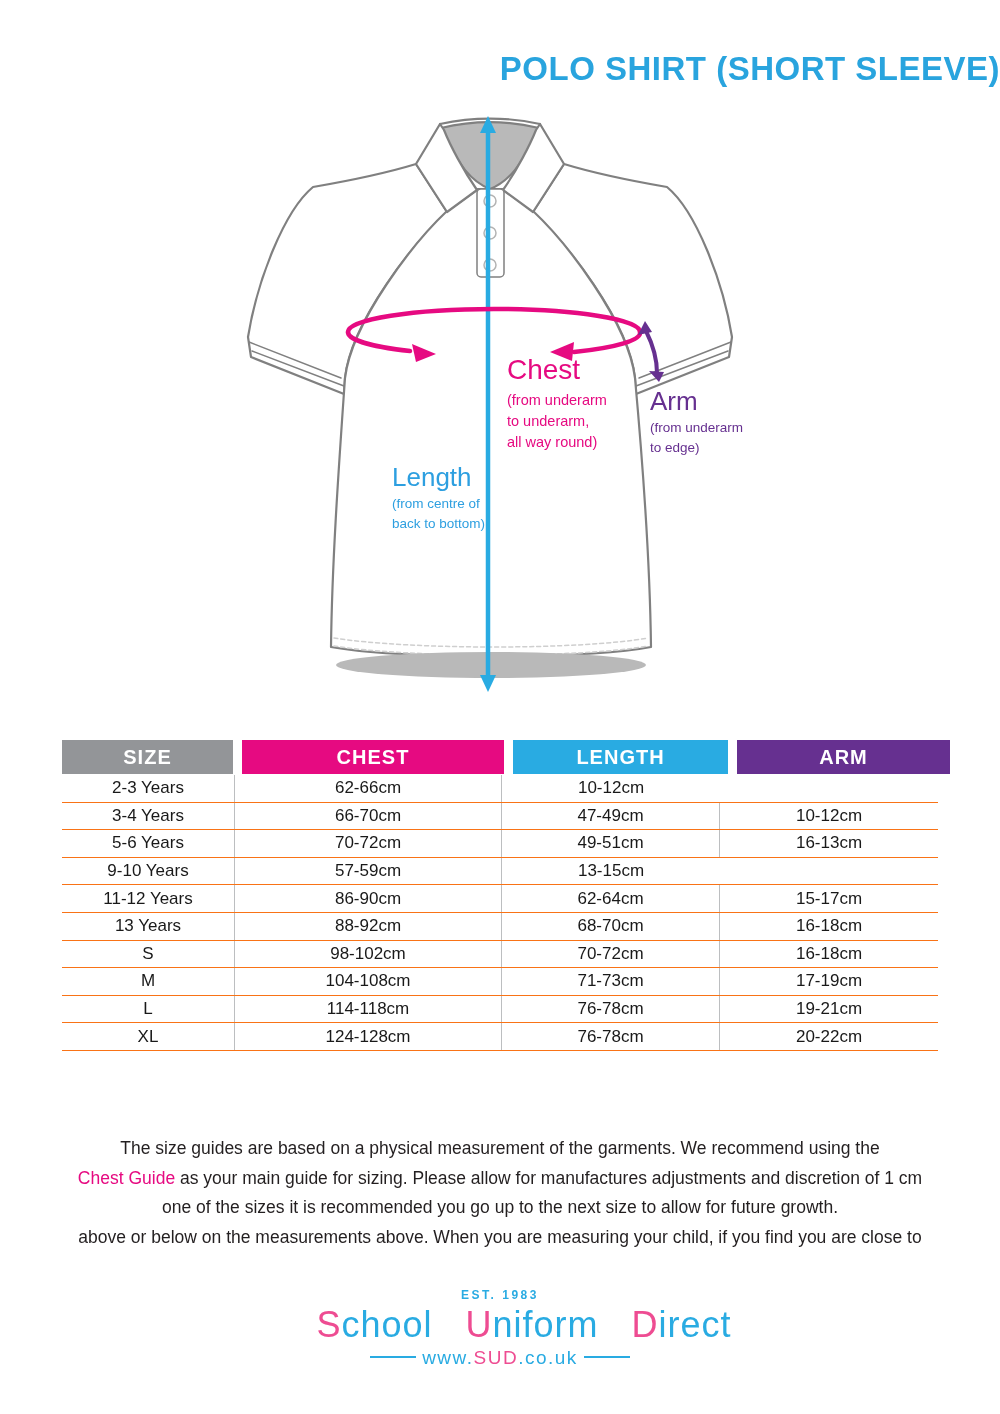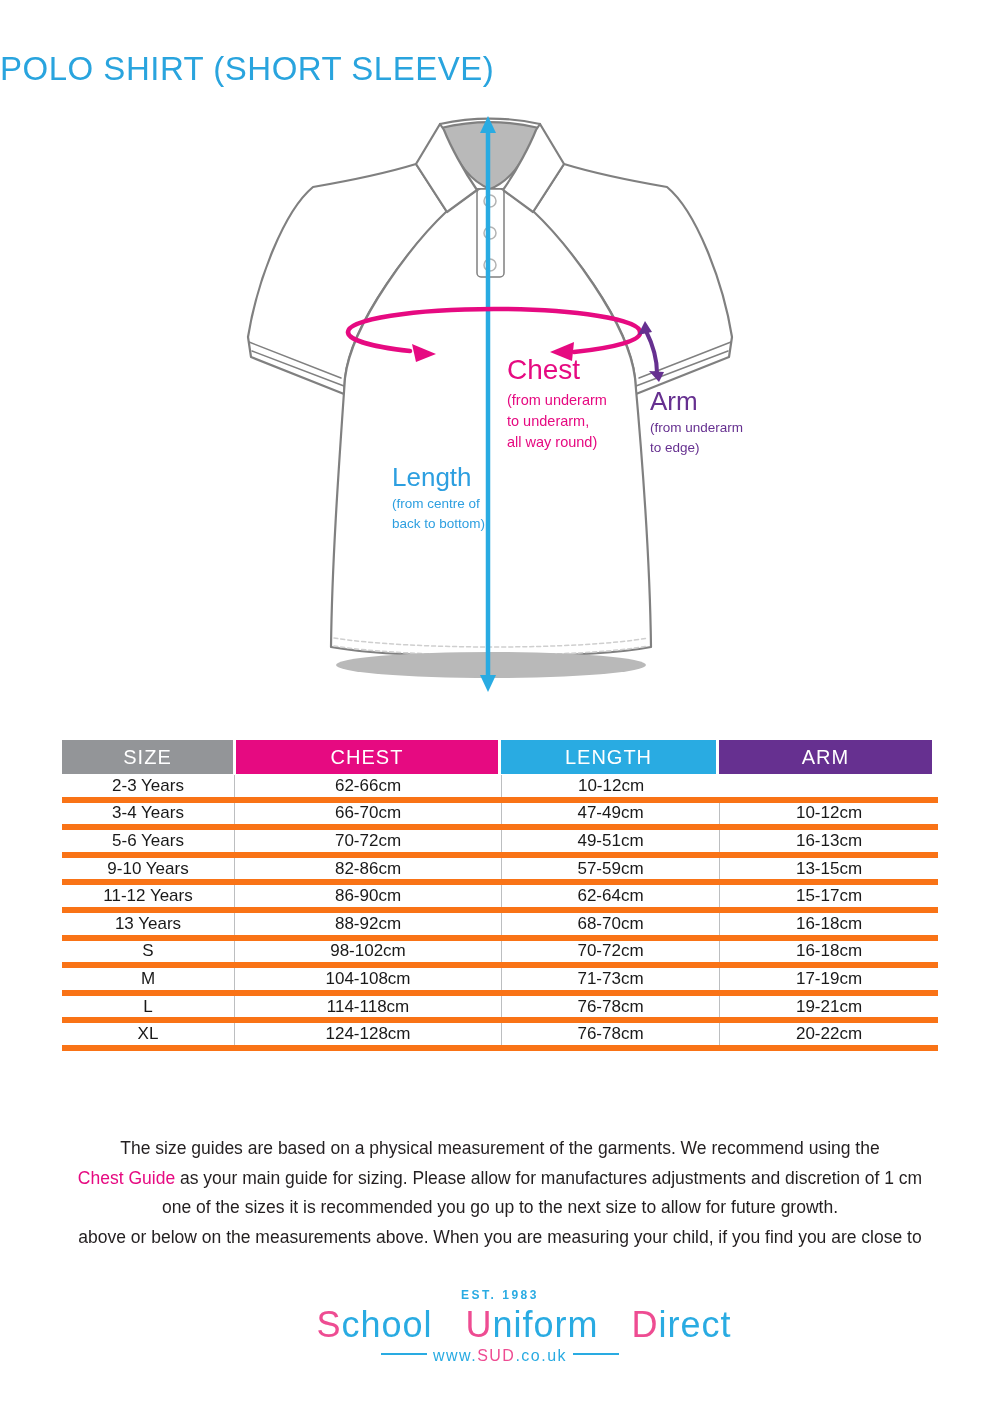--- a/index.html
+++ b/index.html
@@ -1,61 +1,61 @@
 <!DOCTYPE html>
 <html><head>
 <meta charset="utf-8">
 <style>
   html,body{margin:0;padding:0;background:#ffffff;}
   .page{position:relative;width:1000px;height:1414px;background:#fff;
         font-family:"Liberation Sans",sans-serif;overflow:hidden;}
 
   
-  .title{position:absolute;top:50px;left:0;width:100%;margin:0;text-align:left;
-         font-size:33px;font-weight:400;color:#29A4DE;letter-spacing:.5px;}
+  .title{position:absolute;top:50px;left:0;width:100%;margin:0;text-align:right;
+         font-size:33px;font-weight:700;color:#29A4DE;letter-spacing:.5px;}
 
   
   .shirt-svg{position:absolute;top:95px;left:0;}
   .m-label{position:absolute;}
   .m-title{font-size:28px;line-height:1;}
   .m-sub{font-size:14.5px;line-height:21px;margin-top:6px;}
   .lbl-chest{left:507px;top:356px;color:#E60A81;}
   .lbl-arm{left:650px;top:388px;color:#663090;}
   .lbl-arm .m-title{font-size:26px;}
   .lbl-arm .m-sub{font-size:13.5px;line-height:20px;margin-top:4px;}
   .lbl-length{left:392px;top:464px;color:#2D9FE0;}
   .lbl-length .m-title{font-size:26px;}
   .lbl-length .m-sub{font-size:13.5px;line-height:20px;margin-top:4px;}
   .copyright{position:absolute;top:690px;left:0;width:100%;text-align:center;
              font-size:14px;color:#85878A;}
 
   
   .size-table{position:absolute;left:62px;top:740px;width:876px;}
-  .thead{display:grid;grid-template-columns:171px 262px 215px 213px;column-gap:3px;}
+  .thead{display:grid;grid-template-columns:171px 262px 215px 213px;column-gap:9px;font-weight:bold;}
   .thcell{height:34px;display:flex;align-items:center;justify-content:center;
           color:#fff;font-size:20px;letter-spacing:1px;}
   .tbody{margin-top:1px;}
   .trow{display:grid;grid-template-columns:173px 267px 218px 218px;height:27.6px;
-        border-bottom:6px solid #f97316;box-sizing:border-box;}
+        border-bottom:1px solid #f97316;box-sizing:border-box;}
   .tcell{display:flex;align-items:center;justify-content:center;font-size:17px;
          color:#191919;box-sizing:border-box;}
   .tcell:not(:last-child){border-right:1px solid #bcbec0;}
 
   
   .note{position:absolute;top:1134px;left:40px;width:920px;text-align:center;
         font-size:17.5px;line-height:29.5px;color:#231F20;}
   .pink{color:#E60A81;}
 
   
   .logo{position:absolute;top:1288px;left:0;width:100%;text-align:center;color:#29ABE2;}
   .logo-est{font-size:12px;font-weight:700;letter-spacing:2.5px;}
   .logo-main{font-size:36px;letter-spacing:1px;margin-top:2px;white-space:nowrap;padding-left:48px;}
   .logo-word{margin:0 11px;}
   .logo-first{color:#EE4C92;}
-  .logo-url{font-size:16px;letter-spacing:1.5px;margin-top:1px;}
+  .logo-url{font-size:19px;letter-spacing:1.5px;margin-top:1px;}
   .logo-url .pink{color:#EE4C92;}
   .dash{display:inline-block;width:46px;height:0;border-top:2px solid #29ABE2;
         vertical-align:6px;margin:0 6px;}
 </style>
 </head>
 <body>
 
 <div class="page">
 
   <h1 class="title">POLO SHIRT (SHORT SLEEVE)</h1>
@@ -153,21 +153,20 @@
           <div class="tcell">10-12cm</div>
         </div>
         <div class="trow">
           <div class="tcell">5-6 Years</div>
           <div class="tcell">70-72cm</div>
           <div class="tcell">49-51cm</div>
           <div class="tcell">16-13cm</div>
         </div>
         <div class="trow">
           <div class="tcell">9-10 Years</div>
-          <div class="tcell">82-86cm</div>
           <div class="tcell">57-59cm</div>
           <div class="tcell">13-15cm</div>
         </div>
         <div class="trow">
           <div class="tcell">11-12 Years</div>
           <div class="tcell">86-90cm</div>
           <div class="tcell">62-64cm</div>
           <div class="tcell">15-17cm</div>
         </div>
         <div class="trow">

